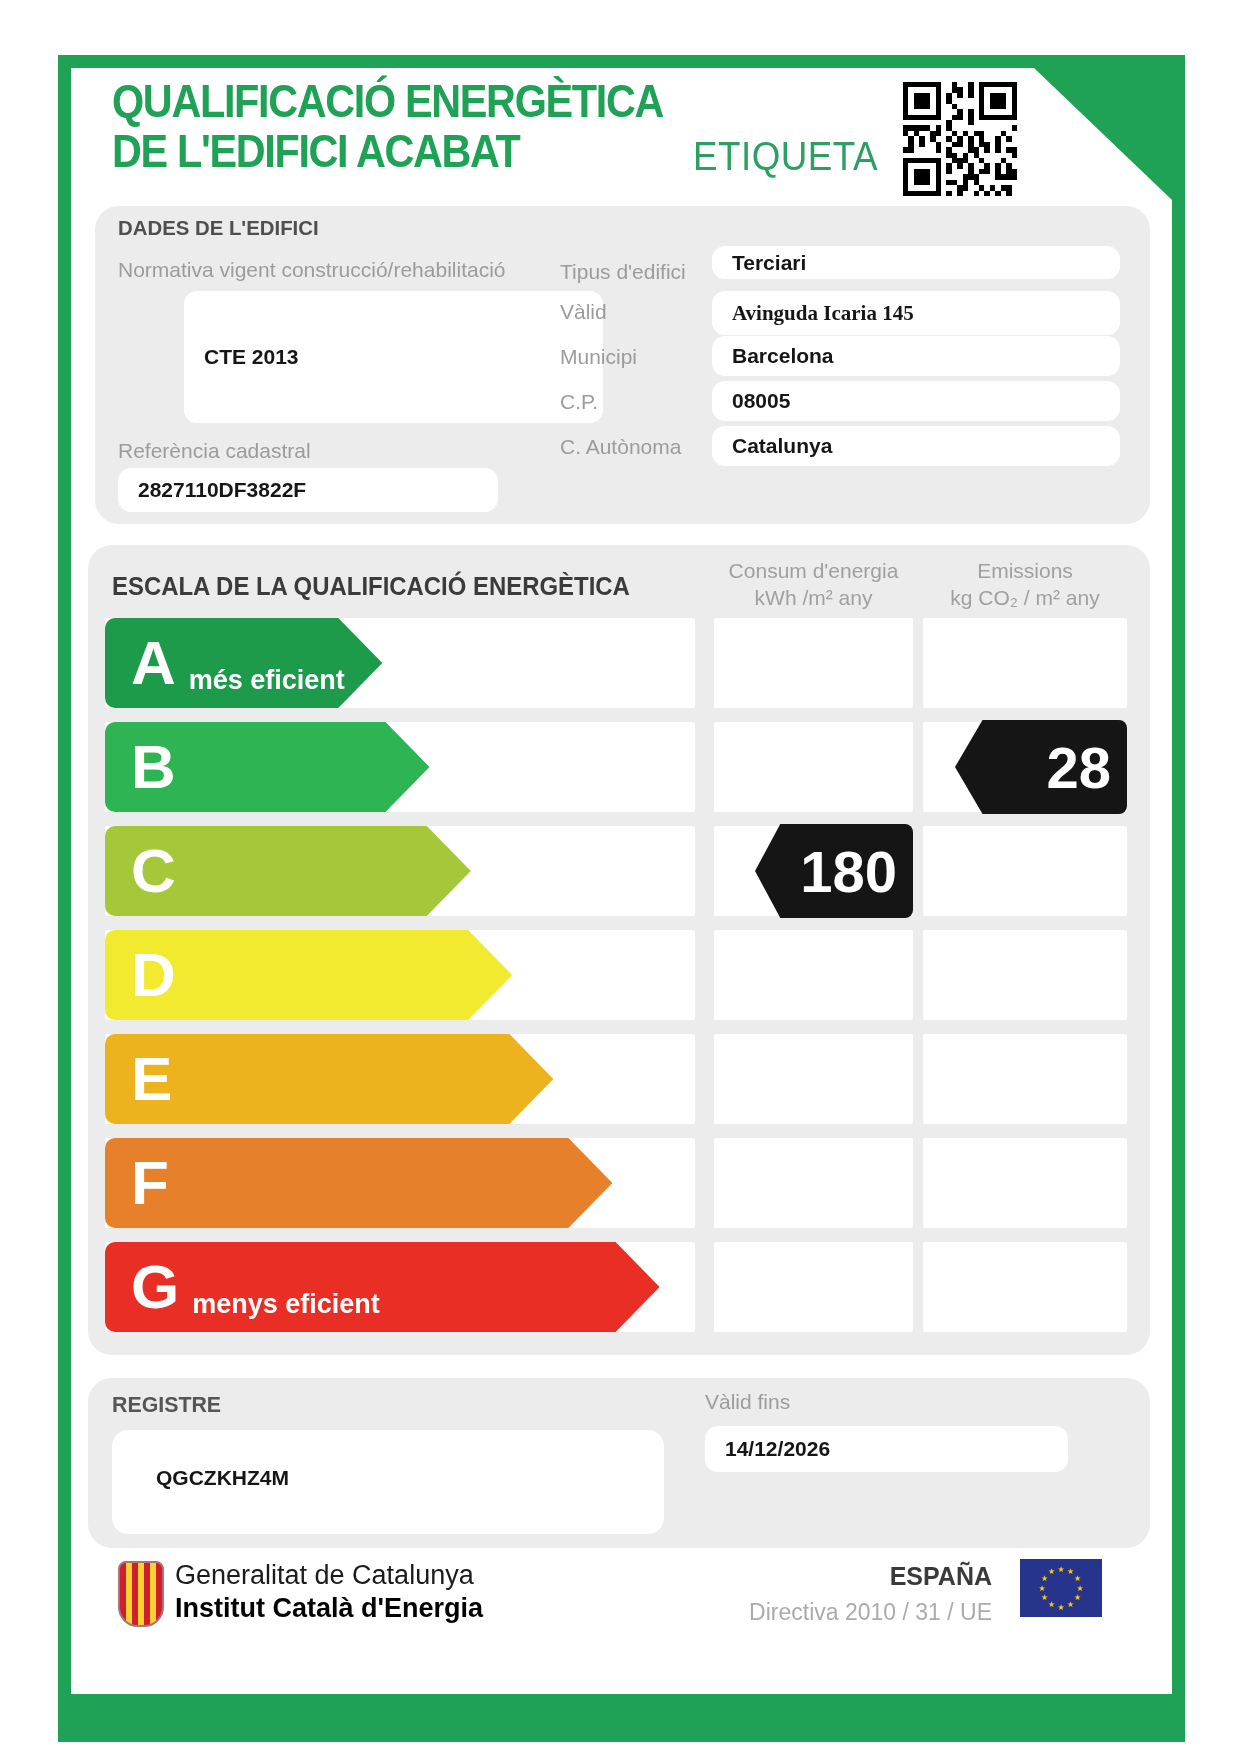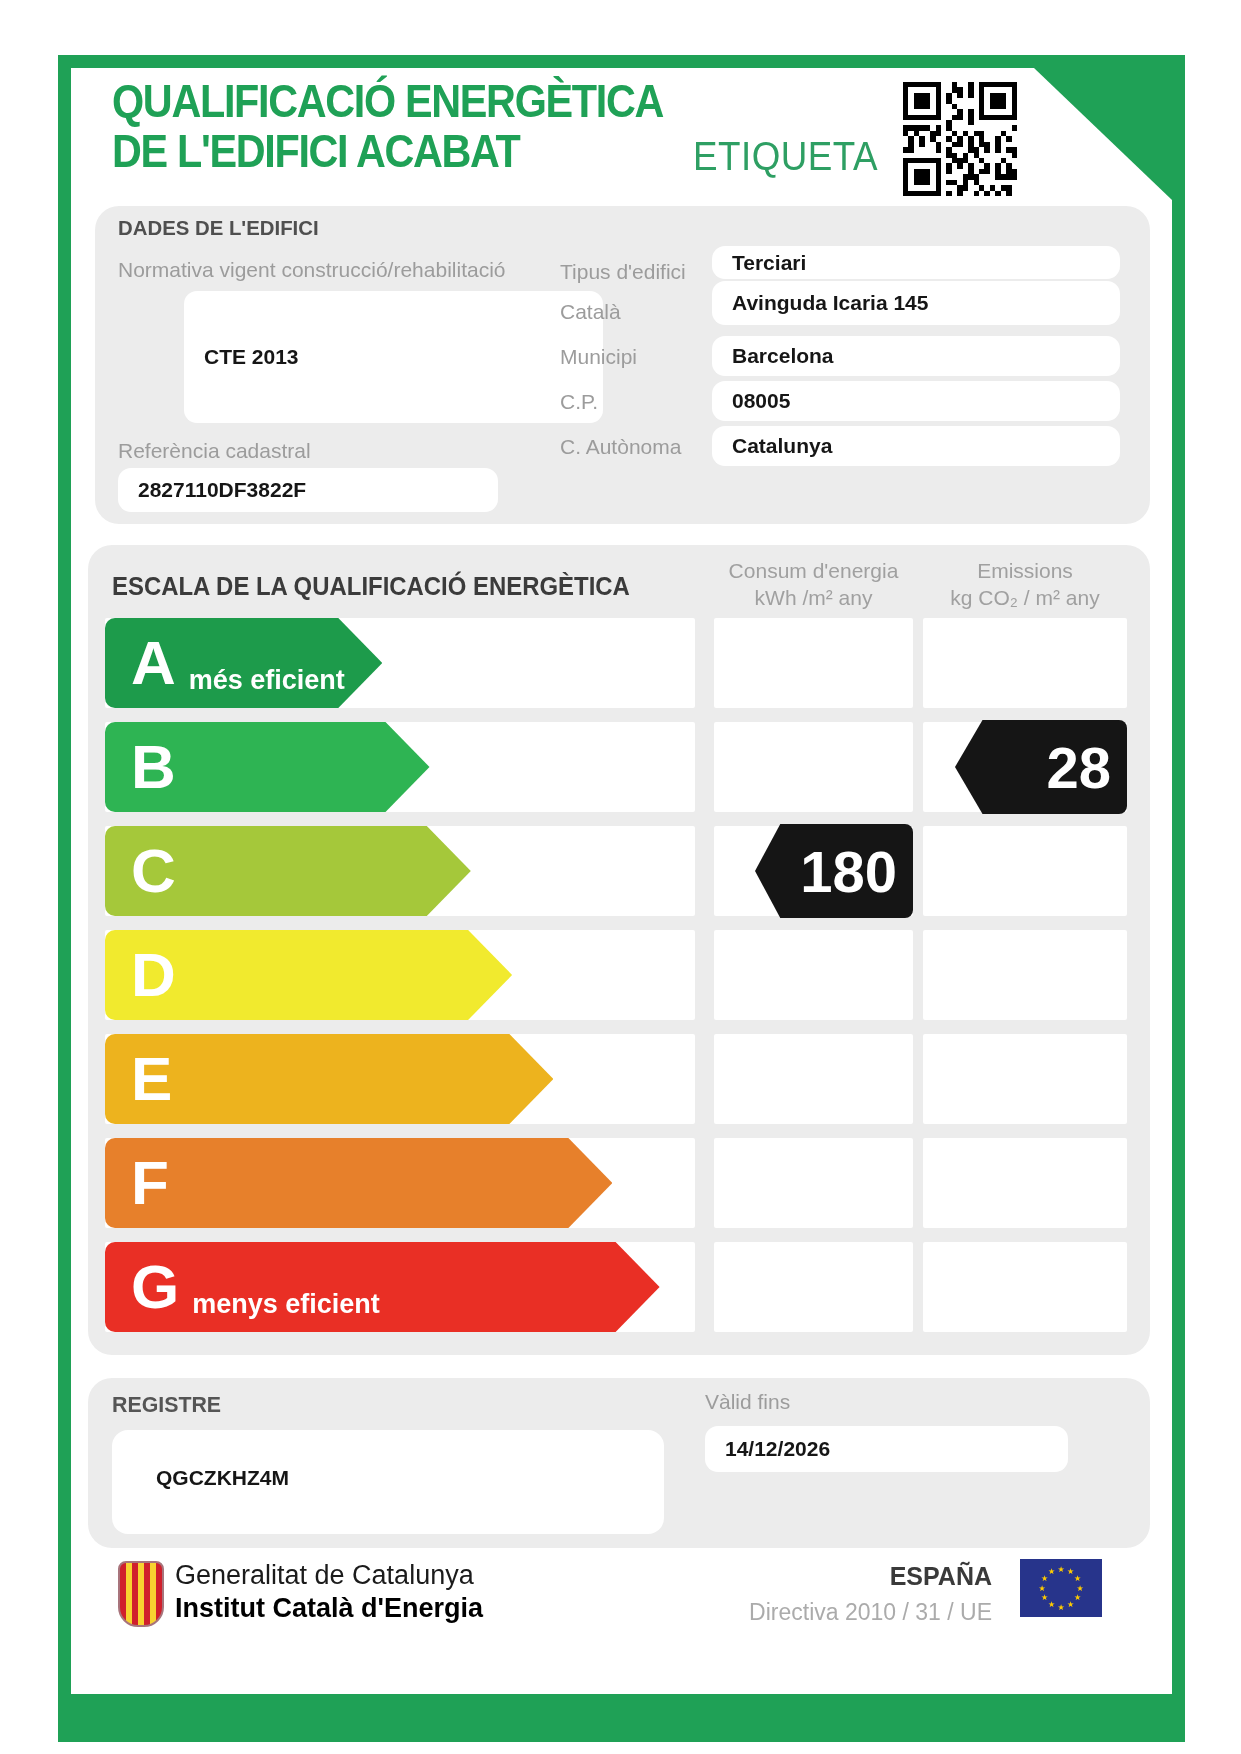--- a/index.html
+++ b/index.html
@@ -204,22 +204,22 @@
     </div>
     <div class="lbl" style="left:23px;top:233px;">Referència cadastral</div>
     <div class="box" style="left:23px;top:262px;width:380px;height:44px;">
       <span class="val">2827110DF3822F</span>
     </div>
 
     <div class="lbl" style="left:465px;top:54px;">Tipus d'edifici</div>
     <div class="box" style="left:617px;top:40px;width:408px;height:33px;">
       <span class="val">Terciari</span>
     </div>
-    <div class="lbl" style="left:465px;top:94px;">Català</div>
-    <div class="box" style="left:617px;top:75px;width:408px;height:44px;">
+    <div class="lbl" style="left:465px;top:94px;">Vàlid</div>
+    <div class="box" style="left:617px;top:85px;width:408px;height:44px;font-family:Liberation Serif, serif;">
       <span class="val">Avinguda Icaria 145</span>
     </div>
     <div class="lbl" style="left:465px;top:139px;">Municipi</div>
     <div class="box" style="left:617px;top:130px;width:408px;height:40px;">
       <span class="val">Barcelona</span>
     </div>
     <div class="lbl" style="left:465px;top:184px;">C.P.</div>
     <div class="box" style="left:617px;top:175px;width:408px;height:40px;">
       <span class="val">08005</span>
     </div>

